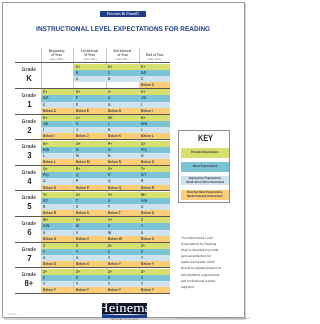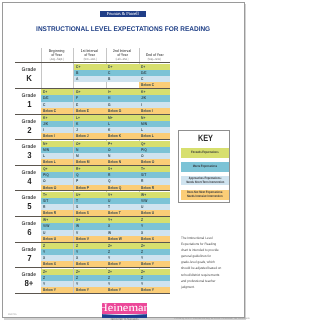--- a/index.html
+++ b/index.html
@@ -35,21 +35,21 @@
   #keybox .ktitle{position:absolute;left:0;width:52px;text-align:center;font-size:9.2px;font-weight:bold;color:#2b2b2b;line-height:9.2px;height:9.2px;top:3.6px;}
   #keybox .ktitle .cond{transform:scaleX(0.8) translateZ(0);}
   .kitem{position:absolute;left:1.9px;width:48.2px;text-align:center;font-size:3.2px;font-weight:bold;color:#34353a;line-height:3.9px;}
   .kitem .cond{transform:scaleX(0.82) translateZ(0);}
 
   #note{position:absolute;left:177.8px;top:231.6px;font-size:3.4px;color:#4a4a4a;}
   #note .condl{transform:scaleX(0.93) translateZ(0);}
   #note .nl{line-height:6.16px;height:6.16px;}
 
   #heinemann{position:absolute;left:102px;top:303.2px;width:44.5px;}
-  #heinemann .hbox{background:#ec4899;color:#fff;font-family:"Liberation Serif",serif;font-size:11px;text-align:center;line-height:10.8px;height:10.8px;}
+  #heinemann .hbox{background:#0f172a;color:#fff;font-family:"Liberation Serif",serif;font-size:13px;text-align:center;line-height:10.8px;height:10.8px;}
   #heinemann .hbox .cond{transform:scaleX(1.13) translateZ(0);}
   #heinemann .hbar{position:relative;height:4px;background:#1d3f8f;overflow:hidden;}
   #heinemann .hbar:before{content:"";position:absolute;left:-5px;top:-3.2px;width:54.6px;height:4.4px;background:#fff;border-radius:0 0 50% 50%;}
   #heinemann .htag{position:absolute;left:-2px;width:48.5px;text-align:center;font-size:2.4px;color:#5d5d5d;letter-spacing:0.1px;line-height:2.8px;top:16.3px;}
   #datecode{position:absolute;left:5.4px;top:309.8px;font-size:2.6px;color:#9d9d9d;}
   #copyright{position:absolute;left:173.8px;top:317.4px;font-size:2.6px;color:#8d8d8d;white-space:nowrap;}
 </style>
 </head>
 <body>
 

